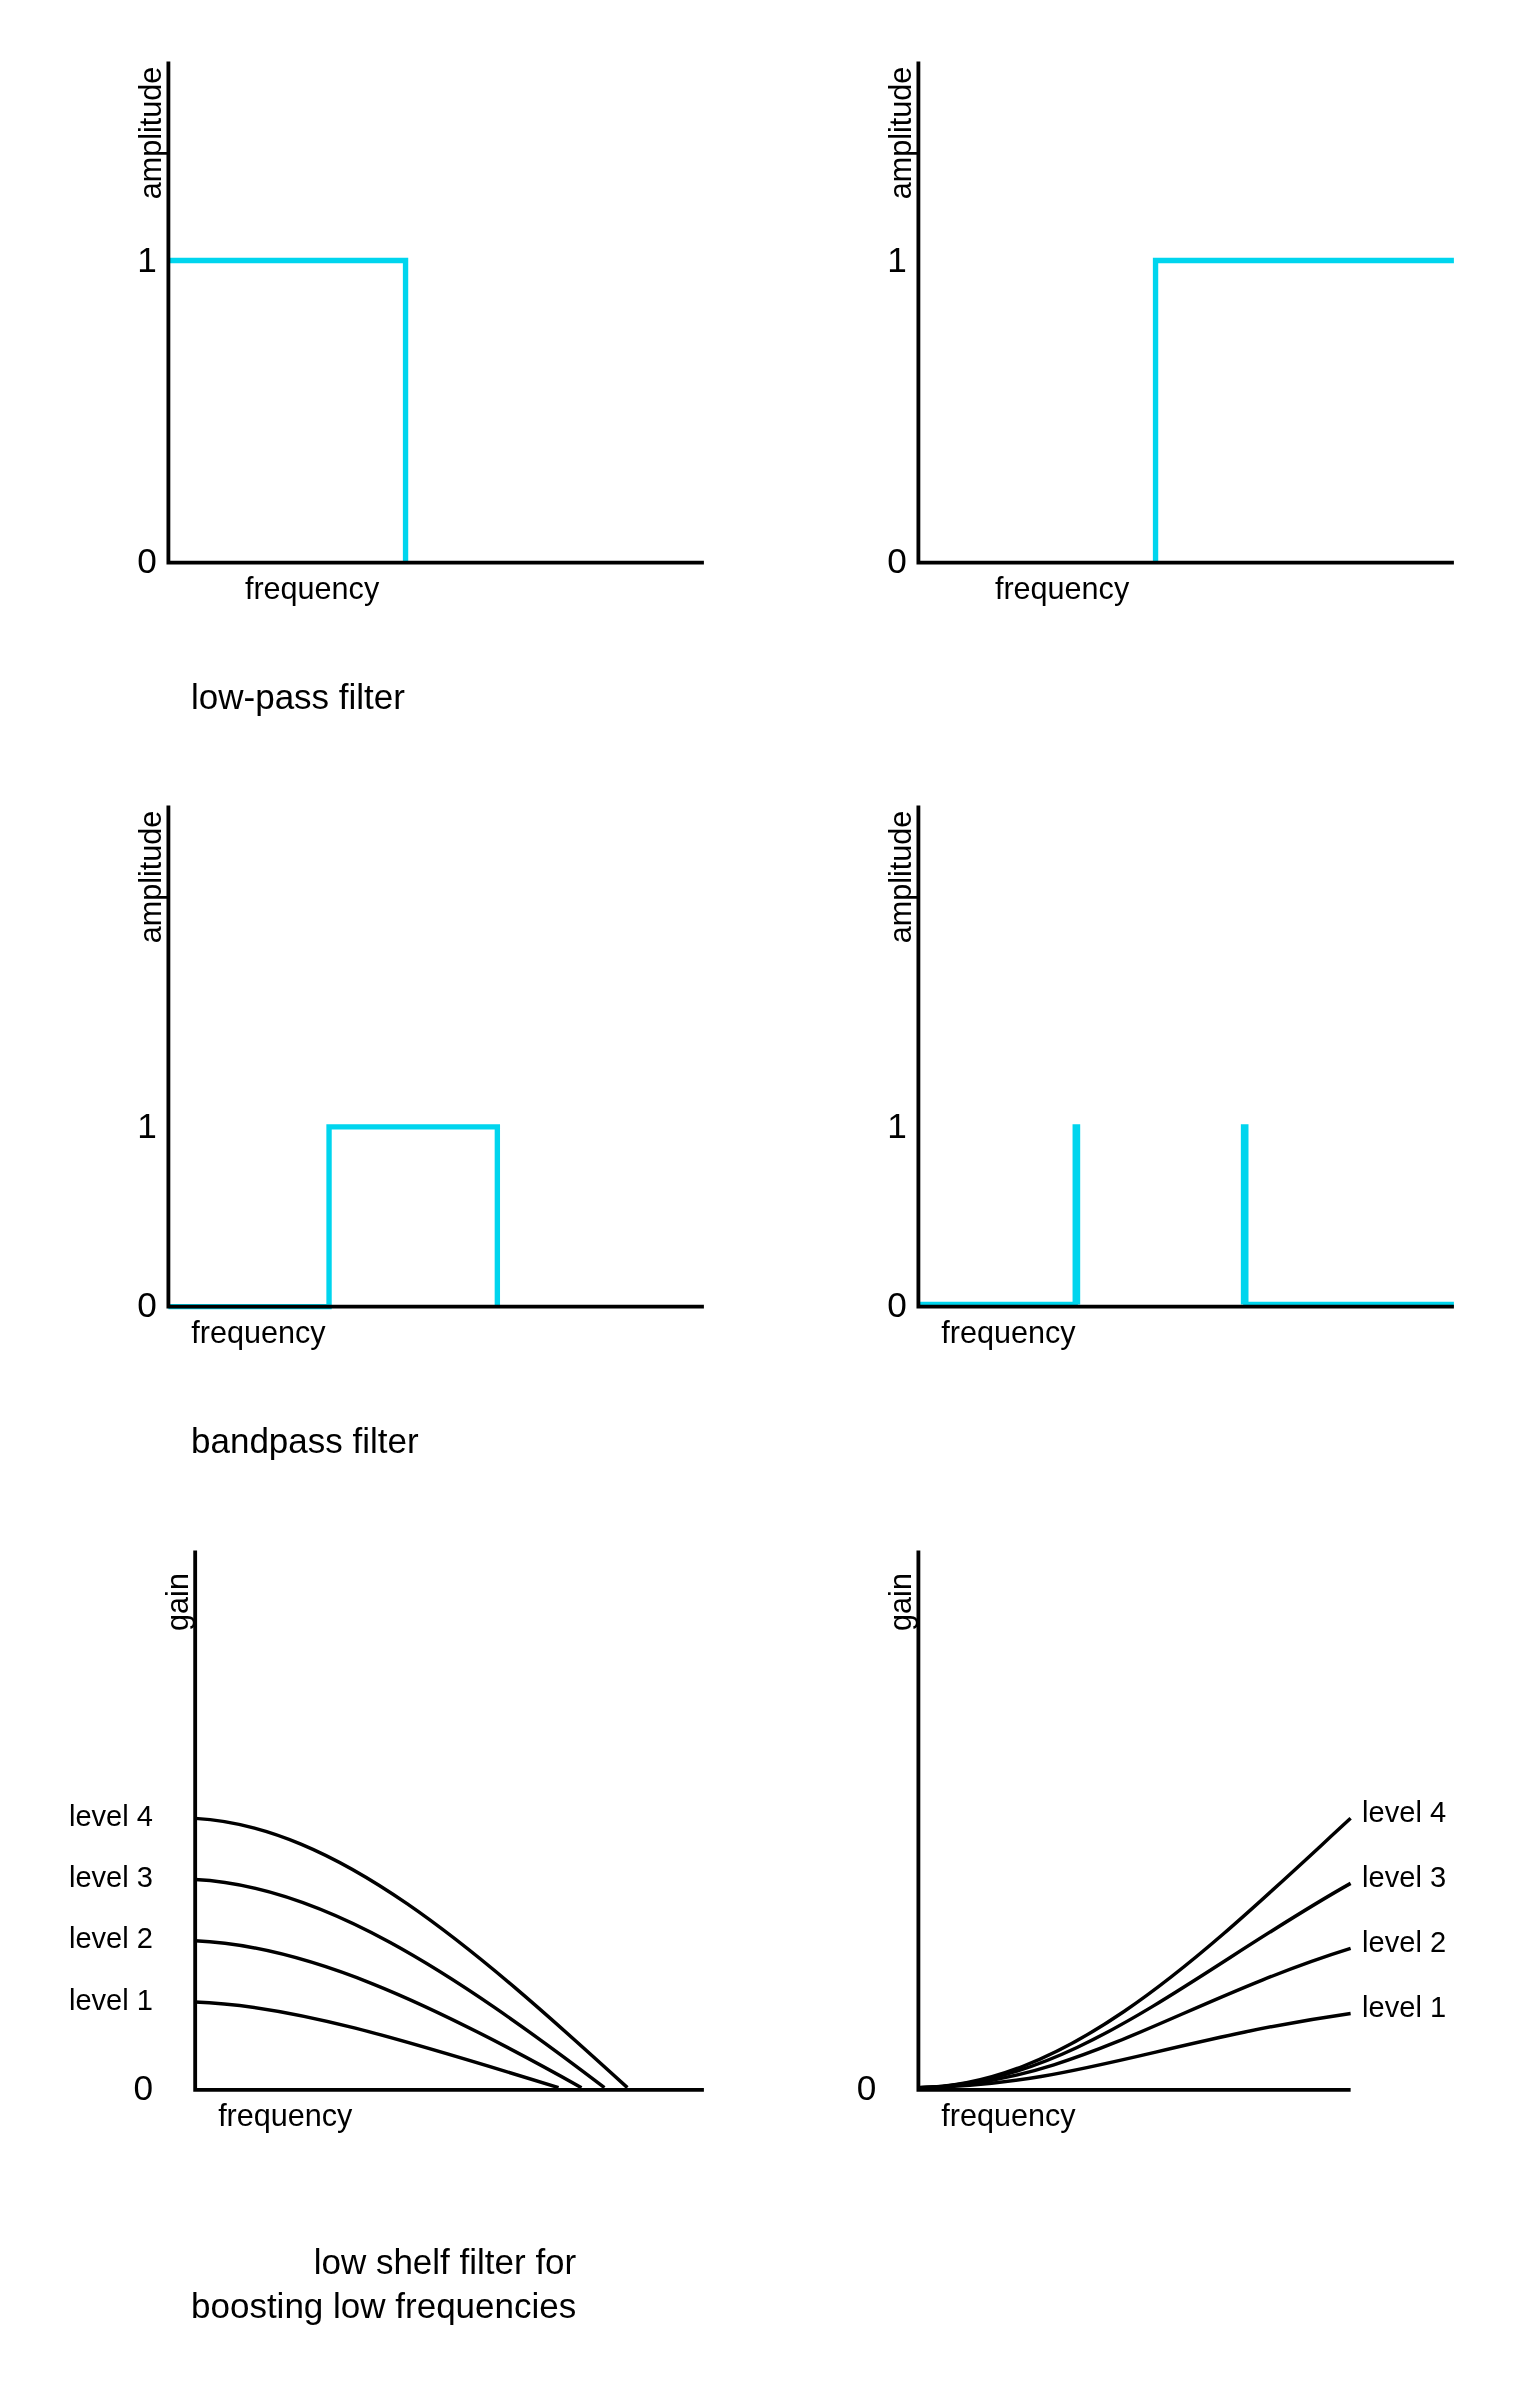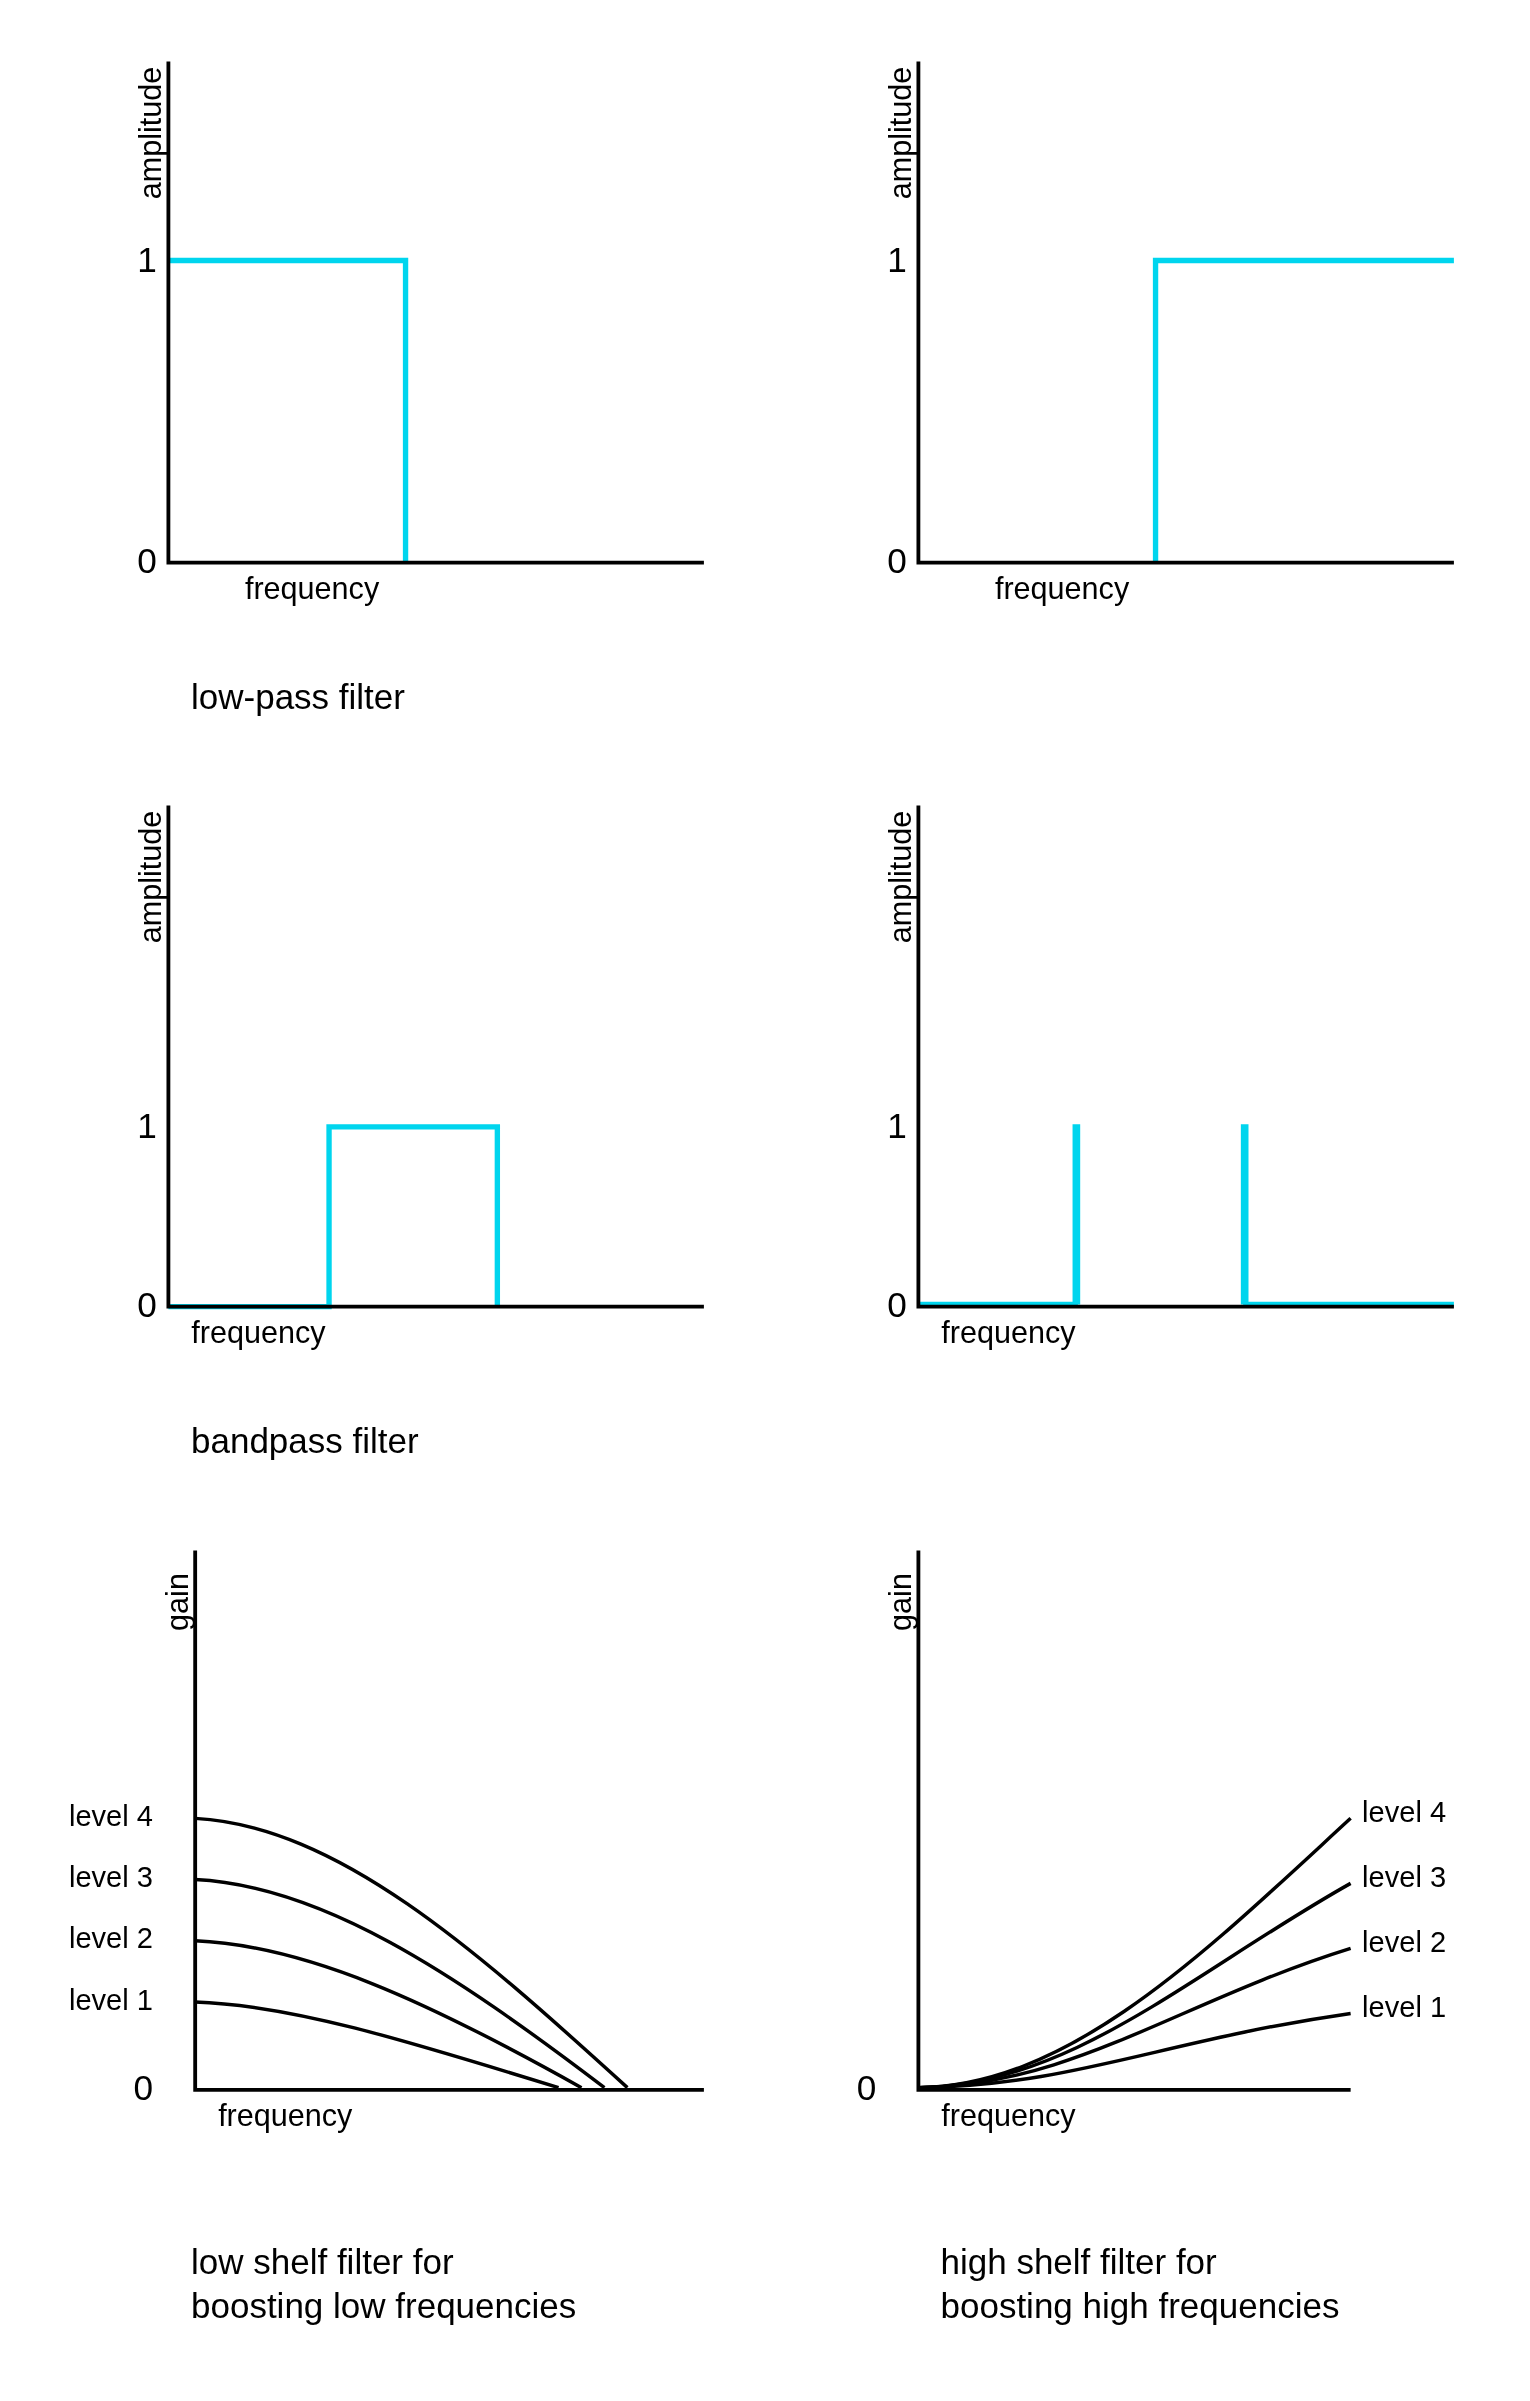--- a/index.html
+++ b/index.html
@@ -37,20 +37,21 @@
   }
   .caption {
     font-size: 35px;
     padding-left: 145px;
     line-height: 1.25;
     margin-top: 32px;
     max-width: 551px;
   }
   .caption.wrap {
     white-space: pre-line;
+    text-align: right;
   }
   .axis-label {
     font-size: 40px;
     fill: #000;
   }
   .ytick {
     font-size: 46px;
     fill: #000;
     text-anchor: end;
   }
@@ -166,19 +167,17 @@
         <text x="740" y="480" class="level-label">level 3</text>
         <text x="740" y="565" class="level-label">level 2</text>
         <text x="740" y="650" class="level-label">level 1</text>
 
         <path class="curve-black" d="M160,742 C360,740 540,560 725,390"></path>
         <path class="curve-black" d="M160,742 C360,740 520,590 725,475"></path>
         <path class="curve-black" d="M160,742 C360,740 500,630 725,560"></path>
         <path class="curve-black" d="M160,742 C360,740 480,680 725,645"></path>
         <polyline class="axis" points="160,40 160,745 725,745"></polyline>
       </svg>
-      <div class="caption wrap">high shelf filter for
-boosting high frequencies</div>
     </div>
 
   </div>
 </div>
 
 
 </body></html>

